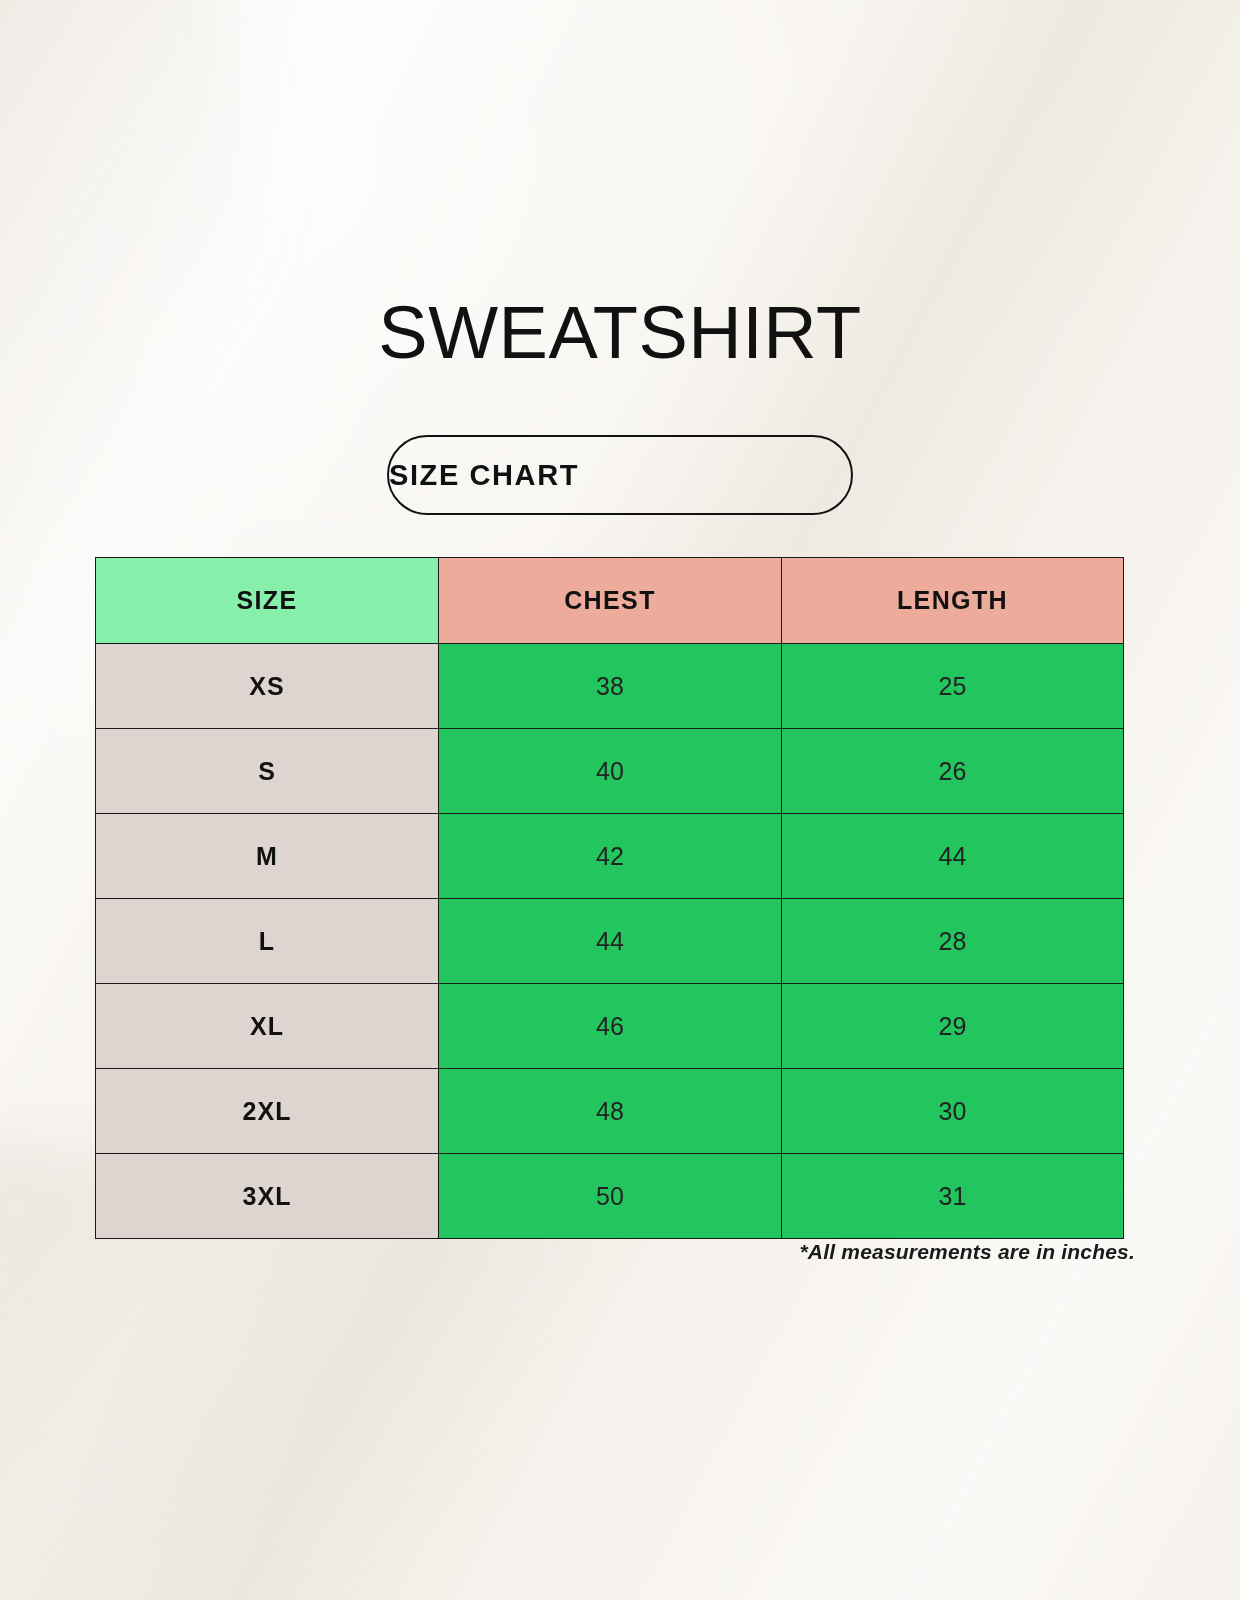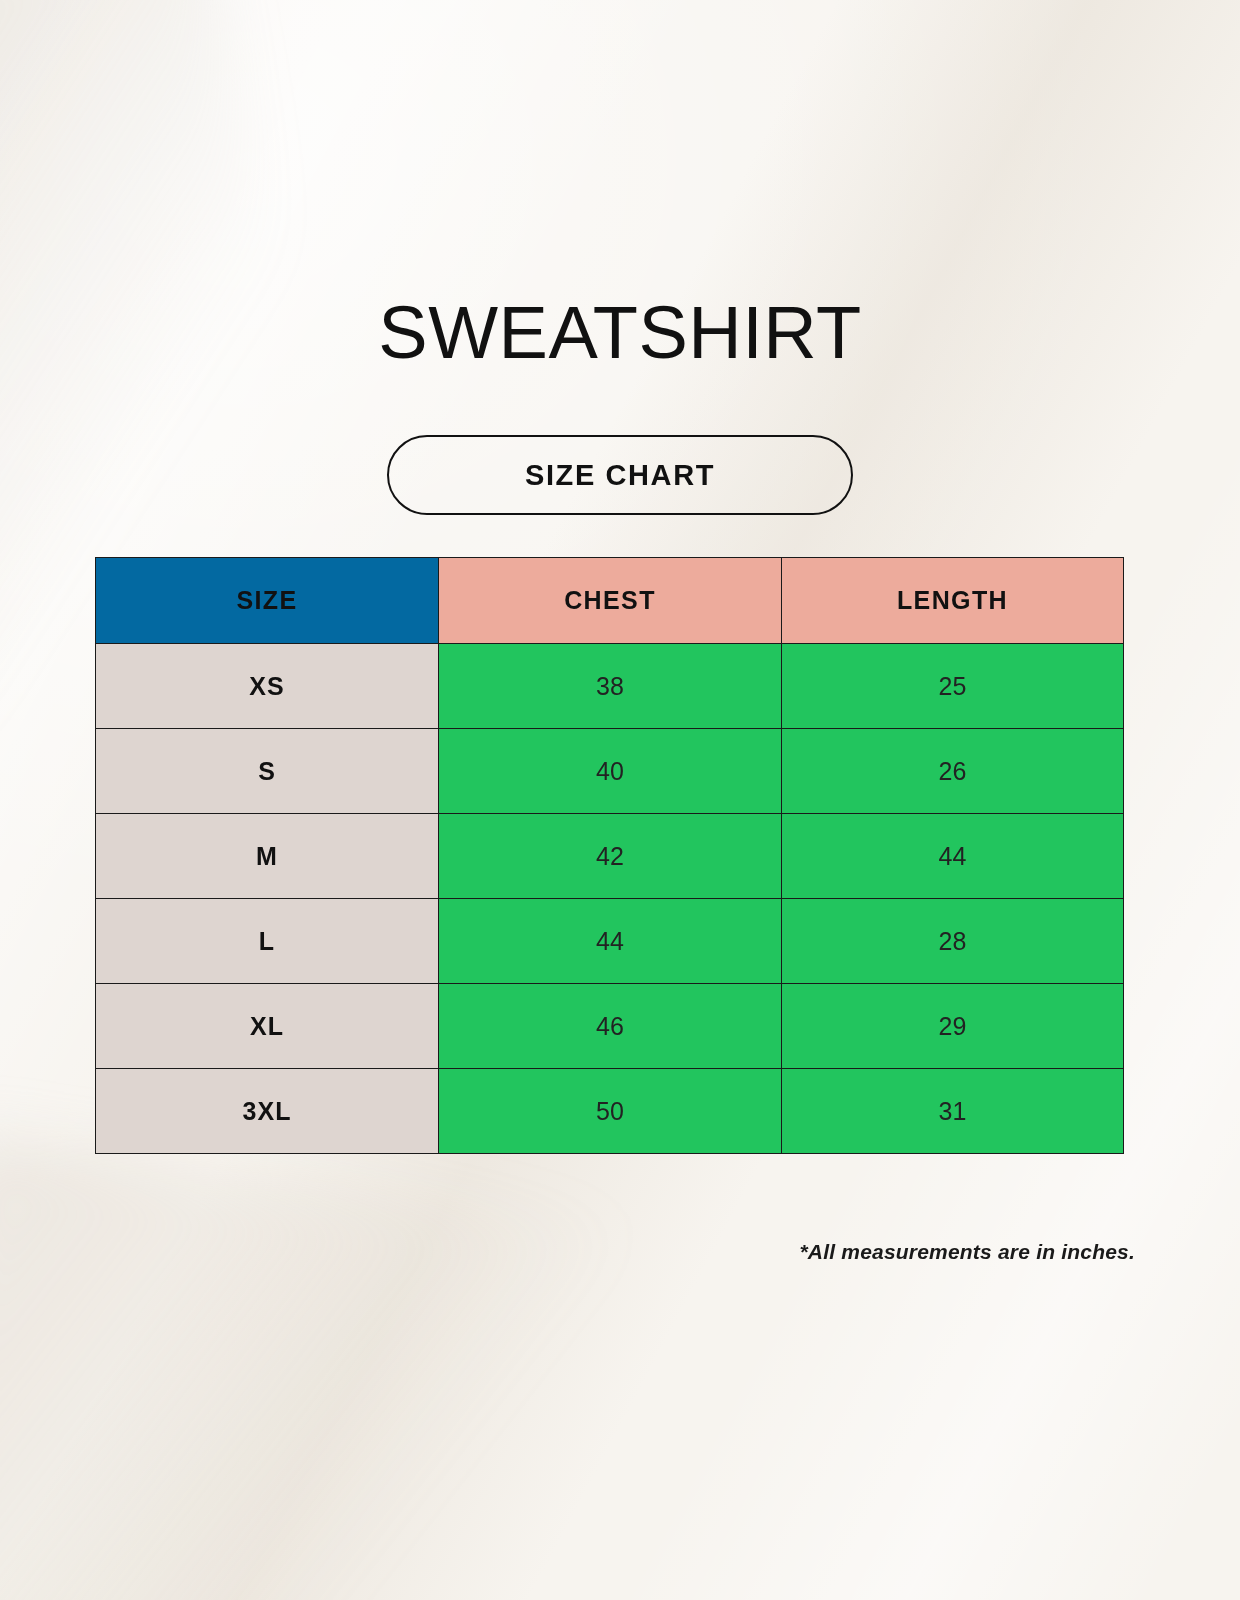--- a/index.html
+++ b/index.html
@@ -72,21 +72,21 @@
     position: absolute;
     top: 435px;
     left: 50%;
     transform: translateX(-50%);
     width: 466px;
     height: 80px;
     border: 2.5px solid #111111;
     border-radius: 40px;
     display: flex;
     align-items: center;
-    justify-content: center;
+    justify-content: flex-start;
     box-sizing: border-box;
   }
   .pill-label {
     font-size: 29px;
     font-weight: 700;
     letter-spacing: 1.6px;
     color: #111111;
   }
 
   .table-wrap {
@@ -111,21 +111,21 @@
     vertical-align: middle;
     box-sizing: border-box;
   }
   thead th {
     height: 86px;
     font-size: 25px;
     font-weight: 700;
     letter-spacing: 1.4px;
     color: #111111;
   }
-  th.head-size { background: #0369a1; }
+  th.head-size { background: #86efac; }
   th.head-measure { background: #edab9c; }
 
   td.cell-size {
     background: #ded5d0;
     font-size: 25px;
     font-weight: 700;
     letter-spacing: 1px;
     color: #111111;
   }
   td.cell-value {
@@ -194,20 +194,25 @@
           <td class="cell-size">L</td>
           <td class="cell-value">44</td>
           <td class="cell-value">28</td>
         </tr>
         <tr>
           <td class="cell-size">XL</td>
           <td class="cell-value">46</td>
           <td class="cell-value">29</td>
         </tr>
         <tr>
+          <td class="cell-size">2XL</td>
+          <td class="cell-value">48</td>
+          <td class="cell-value">30</td>
+        </tr>
+        <tr>
           <td class="cell-size">3XL</td>
           <td class="cell-value">50</td>
           <td class="cell-value">31</td>
         </tr>
       </tbody>
     </table>
   </div>
 
   <div class="footnote">*All measurements are in inches.</div>
 </div>

